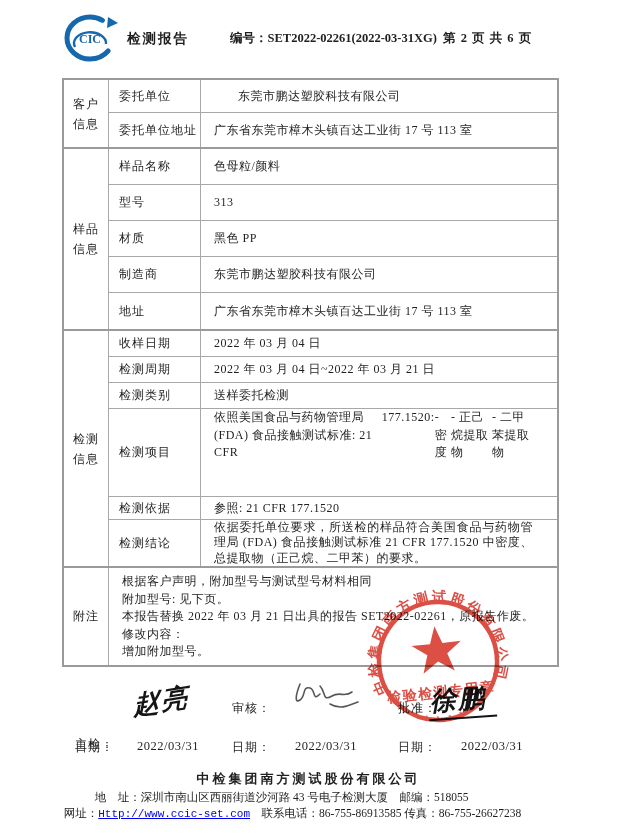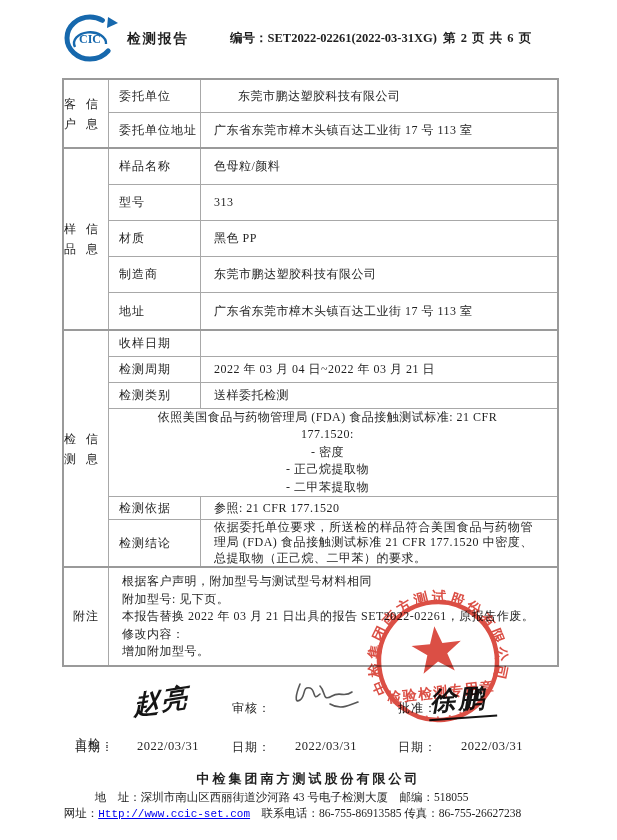--- a/index.html
+++ b/index.html
@@ -15,32 +15,32 @@
   .hdr-logo { position:absolute; left:62px; top:13px; width:56px; height:52px; }
   .hdr-title { position:absolute; left:127px; top:30px; font-weight:bold; font-size:13.5px; letter-spacing:2px; }
   .hdr-no { position:absolute; left:230px; top:30px; font-weight:bold; font-size:12.5px; }
   .hdr-page { position:absolute; left:443px; top:30px; font-weight:bold; font-size:12.5px; letter-spacing:1px; }
 
   
   .tbl { position:absolute; left:62px; top:78px; width:497px; border:2px solid #9a9a9a; background:#fff; }
   .sec { display:flex; border-bottom:2px solid #9a9a9a; }
   .sec:last-child { border-bottom:none; }
   .gcell { width:45px; min-width:45px; border-right:1px solid #a8a8a8;
-           display:flex; flex-direction:row; justify-content:center; align-items:center;
+           display:flex; flex-direction:column; justify-content:center; align-items:center;
            line-height:20px; letter-spacing:1px; }
   .rows { flex:1; display:flex; flex-direction:column; }
   .row { display:flex; border-bottom:1px solid #a8a8a8; }
   .row:last-child { border-bottom:none; }
   .lcell { width:92px; min-width:92px; border-right:1px solid #a8a8a8;
            display:flex; align-items:center; padding-left:10px; letter-spacing:1px; }
   .vcell { flex:1; display:flex; align-items:center; padding-left:13px; padding-right:24px; letter-spacing:0.5px; }
   .h33 { height:33px;gap:24px; } .h34 { height:34px; } .h32 { height:36px; }
   .h26 { height:26px; } .h24 { height:23px; }
   .h88 { height:88px; } .h44 { height:46px; }
-  .vmulti { flex-direction:column; align-items:center; justify-content:center; }
+  .vmulti { align-items:flex-start; justify-content:center; }
   .vmulti div { line-height:17.5px; }
   .vpara { line-height:15.4px; text-align:justify; padding-top:2px; padding-bottom:2px; }
   .ncell { flex:1; padding:5px 8px 4px 13px; }
   .ncell div { line-height:17.6px; letter-spacing:0.5px; }
   .notes-sec { min-height:92px; }
 
   
   .sig-label { position:absolute; font-size:12px; letter-spacing:1px; }
   .sig-name { position:absolute; font-size:26px; font-weight:bold; font-style:italic;
               color:#151515; letter-spacing:2px; white-space:nowrap; }
@@ -124,30 +124,32 @@
     </div>
 
     <div class="sec">
       <div class="gcell">
         <div>检测</div>
         <div>信息</div>
       </div>
       <div class="rows">
         <div class="row h26">
           <div class="lcell">收样日期</div>
+          <div class="vcell">2022 年 03 月 04 日</div>
         </div>
         <div class="row h26">
           <div class="lcell">检测周期</div>
           <div class="vcell">2022 年 03 月 04 日~2022 年 03 月 21 日</div>
         </div>
         <div class="row h26">
           <div class="lcell">检测类别</div>
           <div class="vcell">送样委托检测</div>
         </div>
         <div class="row h88">
+          <div class="lcell">检测项目</div>
           <div class="vcell vmulti">
             <div>依照美国食品与药物管理局 (FDA) 食品接触测试标准: 21 CFR</div>
             <div>177.1520:</div>
             <div>- 密度</div>
             <div>- 正己烷提取物</div>
             <div>- 二甲苯提取物</div>
           </div>
         </div>
         <div class="row h24">
           <div class="lcell">检测依据</div>

